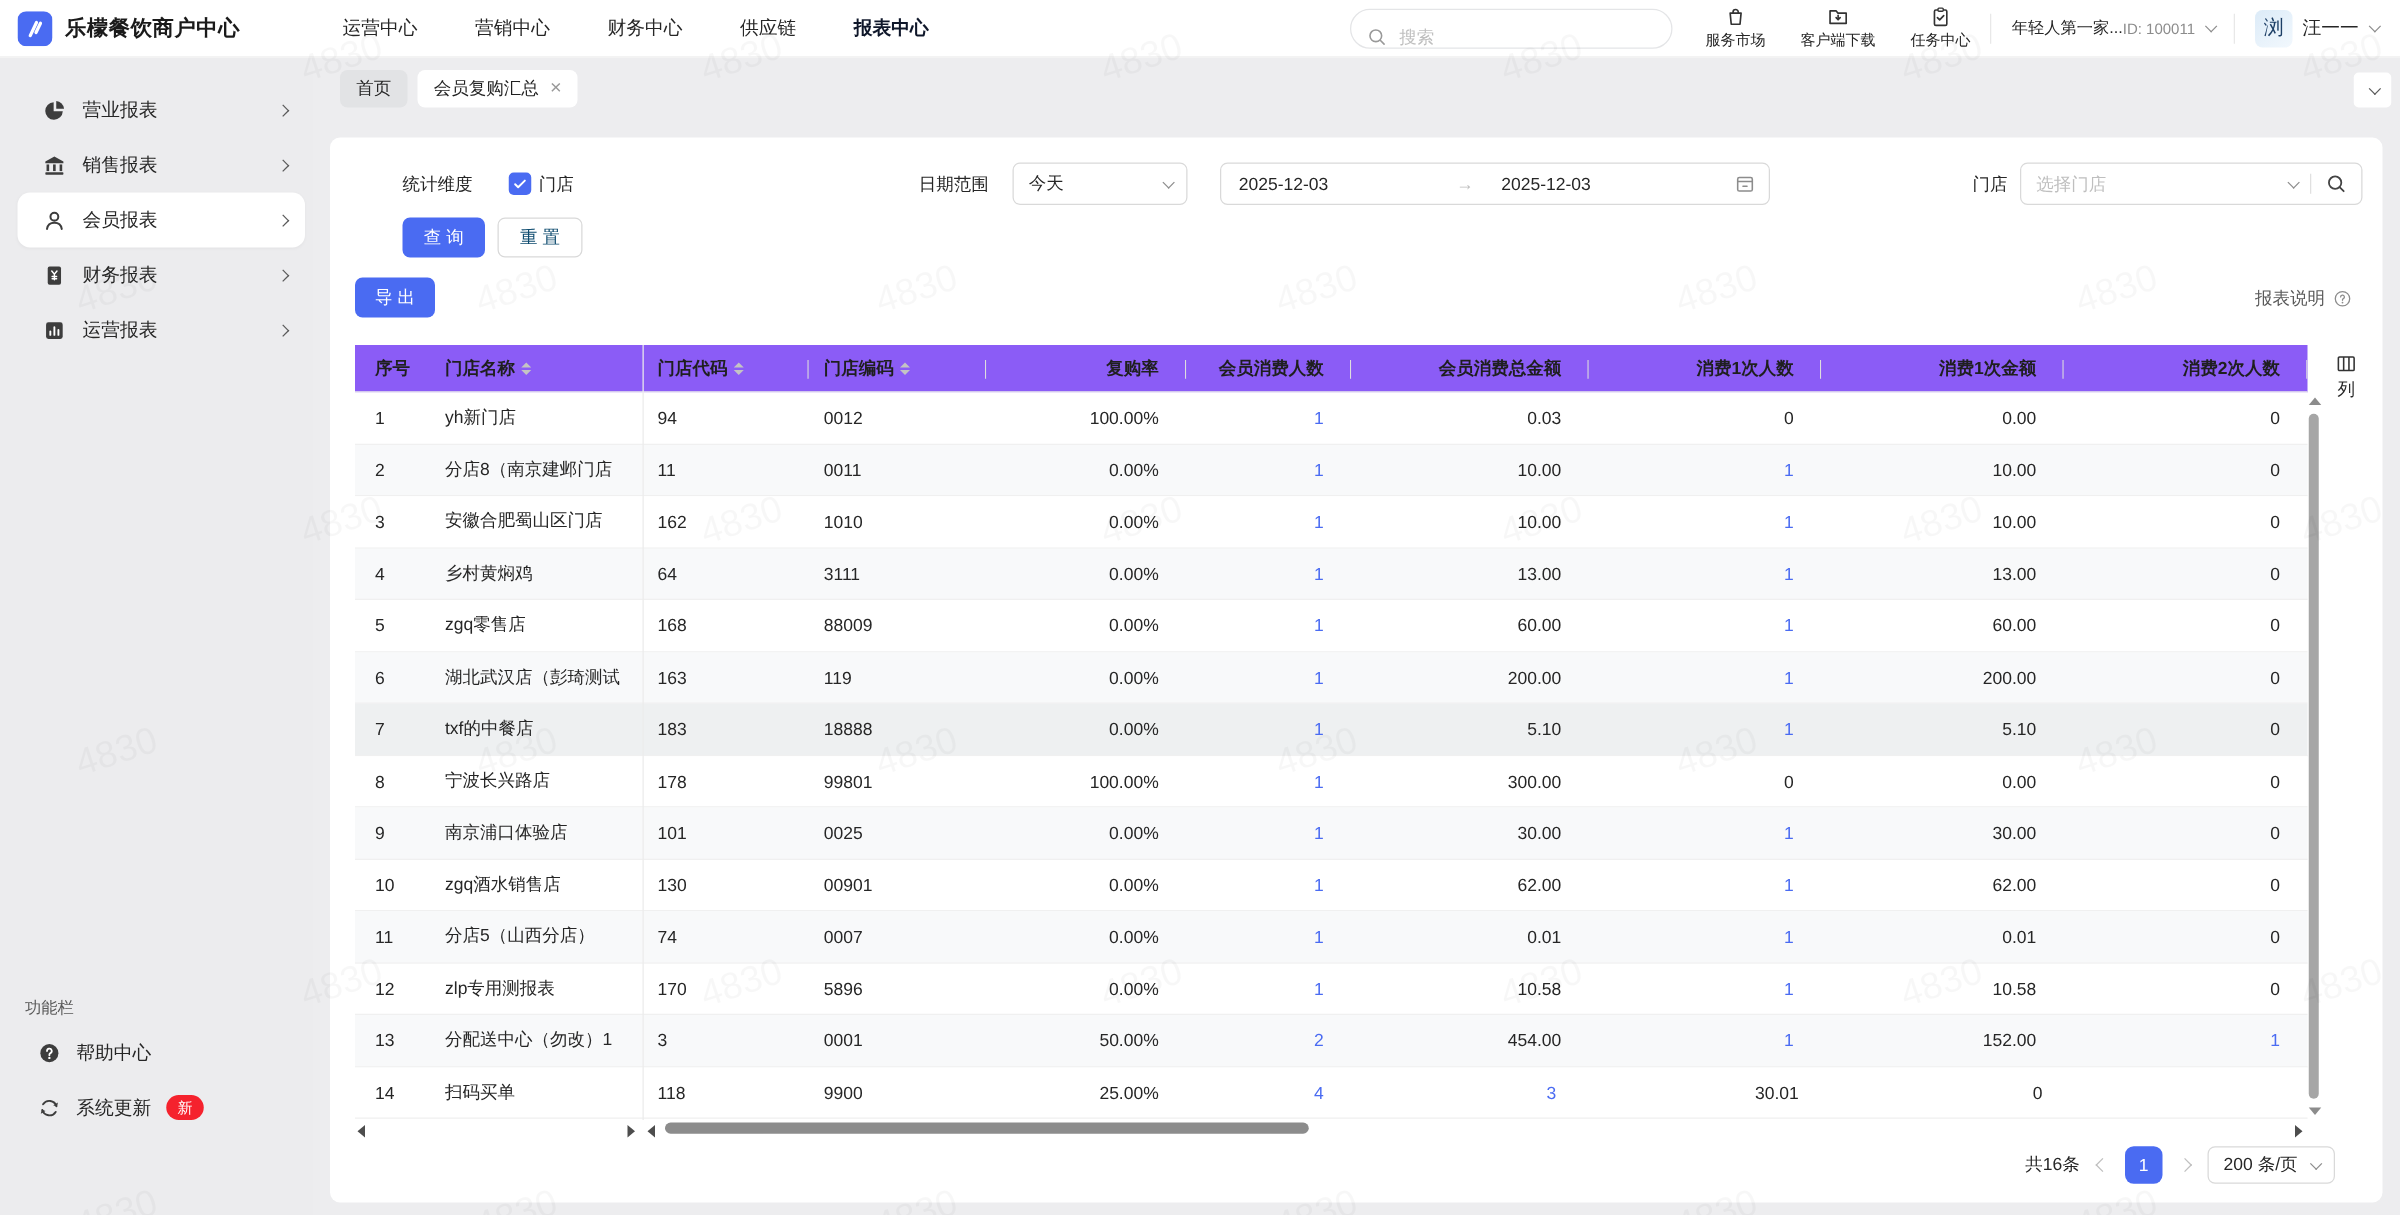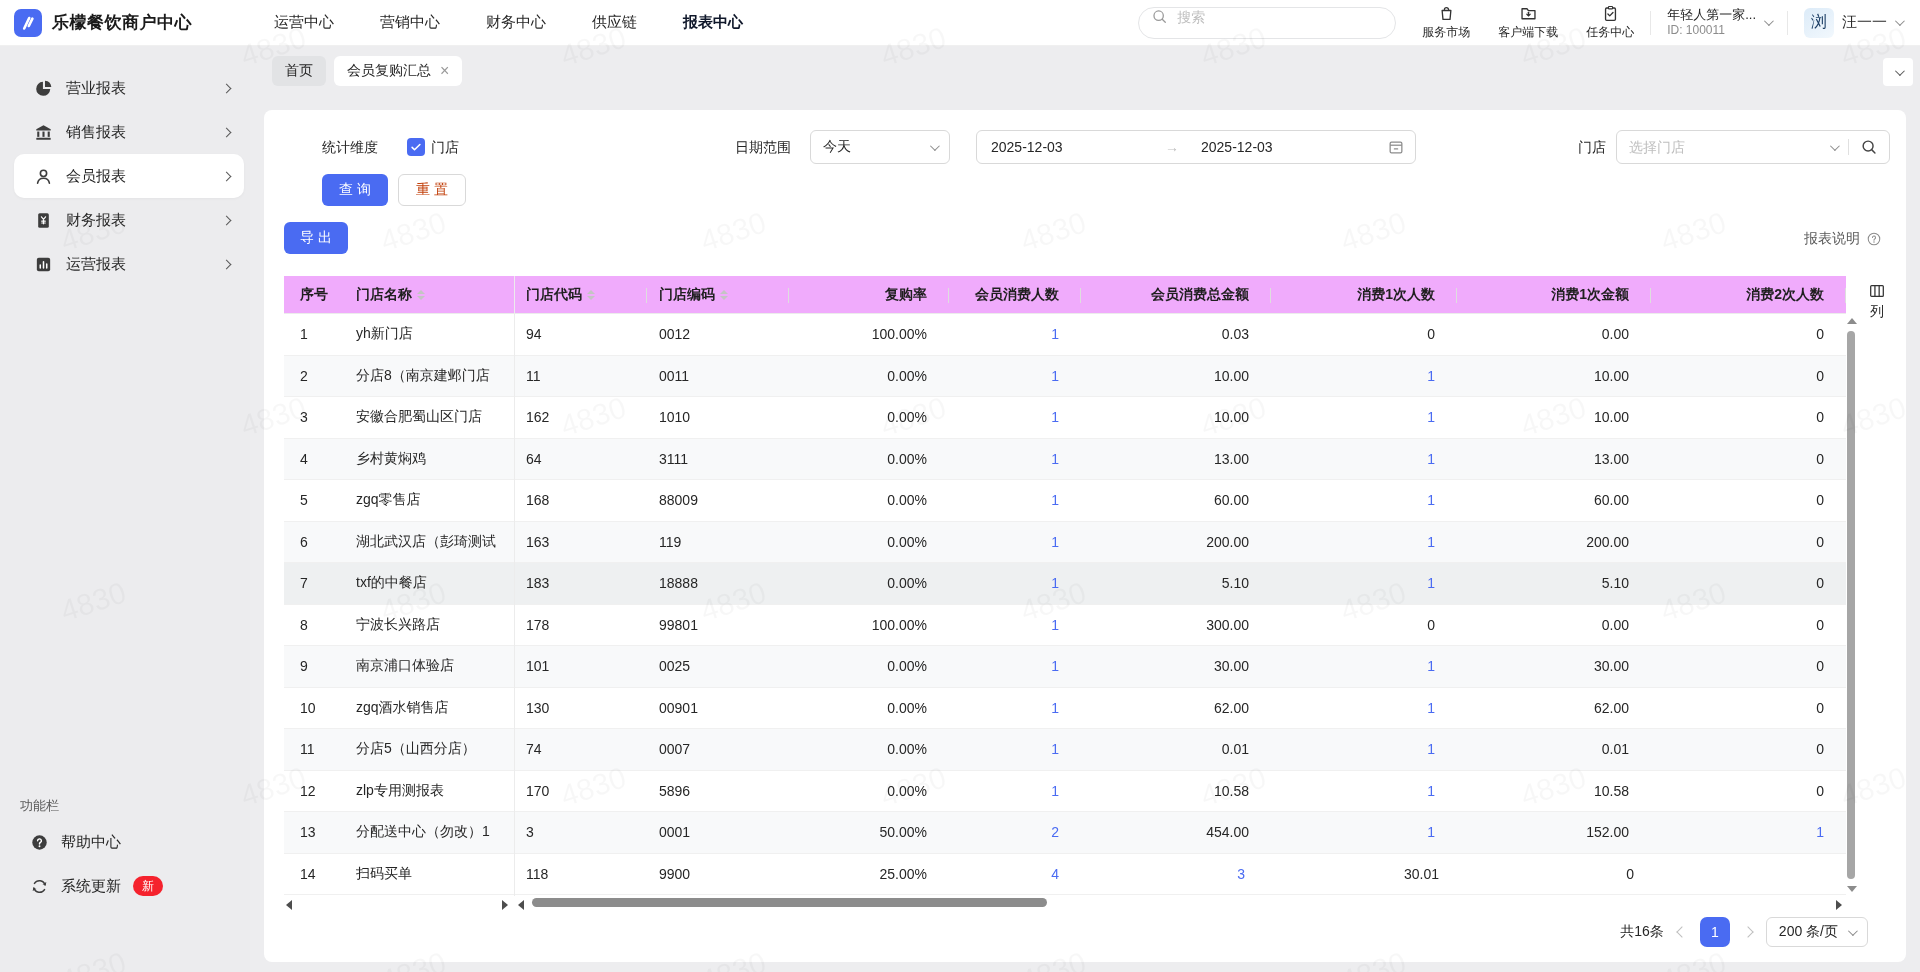--- a/index.html
+++ b/index.html
@@ -7,30 +7,30 @@
   .canvas{position:relative;width:1920px;height:972px;background:#ededef;overflow:hidden;
     font-family:"Liberation Sans","DejaVu Sans",sans-serif;color:#262626;-webkit-font-smoothing:antialiased;}
 
   
   .topbar{position:absolute;top:0;left:0;right:0;height:46px;background:#fff;display:flex;align-items:center;z-index:30;border-bottom:1px solid #f0f0f0;}
   .logo{margin-left:14px;width:28px;height:28px;flex:0 0 auto;display:flex;}
   .brand{margin-left:10px;font-size:17px;font-weight:700;color:#1a1a1a;letter-spacing:.5px;white-space:nowrap;}
   .nav{display:flex;margin-left:82px;gap:46px;}
   .nav-item{font-size:15px;color:#262626;cursor:pointer;white-space:nowrap;}
   .nav-item.active{color:#0f172a;font-weight:600;}
-  .searchbox{margin-left:auto;width:258px;height:32px;border:1px solid #e4e5e7;border-radius:16px;display:flex;align-items:flex-start;padding:0 12px;gap:7px;background:#fff;}
+  .searchbox{margin-left:auto;width:258px;height:32px;border:1px solid #e4e5e7;border-radius:16px;display:flex;align-items:flex-end;padding:0 12px;gap:7px;background:#fff;}
   .searchbox input{border:none;outline:none;width:100%;font-size:14px;color:#262626;background:transparent;font-family:inherit;}
   .searchbox input::placeholder{color:#bfbfbf;}
   .quicks{display:flex;margin-left:26px;gap:28px;}
   .quick{display:flex;flex-direction:column;align-items:center;gap:1px;cursor:pointer;}
   .quick .qicon{height:19px;display:flex;align-items:center;color:#333;}
   .quick .qlabel{font-size:12px;color:#262626;white-space:nowrap;}
   .vdiv{width:1px;height:24px;background:#e8e8e8;margin:0 16px;}
   .merchant{display:flex;align-items:center;gap:8px;cursor:pointer;}
-  .merchant-txt{display:flex;flex-direction:column;align-items:flex-start;line-height:1.25;}
+  .merchant-txt{display:flex;flex-direction:row;align-items:flex-end;line-height:1.25;}
   .merchant-name{font-size:13px;color:#262626;}
   .merchant-id{font-size:12px;color:#8c8c8c;}
   .userblk{display:flex;align-items:center;gap:8px;margin-right:18px;cursor:pointer;}
   .avatar{width:30px;height:30px;border-radius:6px;background:linear-gradient(145deg,#dcebf8,#f2f8fd);display:flex;align-items:center;justify-content:center;
     font-size:16px;color:#1d3f66;font-family:"DejaVu Serif",serif;}
   .username{font-size:15px;color:#262626;}
   .caret{display:inline-block;width:7px;height:7px;border-right:1.5px solid #8c8c8c;border-bottom:1.5px solid #8c8c8c;transform:rotate(45deg) translateY(-2px);}
 
   
   .sidebar{position:absolute;top:46px;left:0;width:250px;bottom:0;background:#ececee;z-index:10;}
@@ -71,28 +71,28 @@
   .dateinput .cal{margin-left:auto;margin-right:10px;color:#8c8c8c;display:flex;}
   .storesel{position:absolute;left:1352px;top:20px;width:274px;height:34px;border:1px solid #d9d9d9;border-radius:6px;display:flex;align-items:center;}
   .storesel input{border:none;outline:none;flex:1;min-width:0;padding-left:12px;font-size:14px;font-family:inherit;background:transparent;}
   .storesel input::placeholder{color:#bfbfbf;}
   .storesel .caret{border-color:#8c8c8c;flex:0 0 auto;}
   .storesel .sdiv{width:1px;height:16px;background:#e0e0e0;margin:0 11px;flex:0 0 auto;}
   .storesel .mag{margin-right:11px;color:#444;display:flex;flex:0 0 auto;cursor:pointer;}
 
   .btn{position:absolute;height:32px;border-radius:6px;font-size:14px;display:flex;align-items:center;justify-content:center;cursor:pointer;white-space:nowrap;}
   .btn.primary{background:#4a6bf2;color:#fff;}
-  .btn.ghost{background:#fff;border:1px solid #d9d9d9;color:#c2410c;}
+  .btn.ghost{background:#fff;border:1px solid #d9d9d9;color:#0c4a6e;}
   .report-help{position:absolute;right:24px;top:117px;height:24px;display:flex;align-items:center;gap:6px;cursor:pointer;}
   .report-help .rh-text{font-size:14px;color:#595959;}
   .report-help .rh-icon{color:#8c8c8c;display:flex;}
 
   
   .tablewrap{position:absolute;left:20px;top:166px;width:1562px;}
-  .thead{display:flex;height:38px;background:#f0abfc;border-bottom:1px solid #ececec;}
+  .thead{display:flex;height:38px;background:#8b5cf6;border-bottom:1px solid #ececec;}
   .th{display:flex;align-items:center;font-size:14px;font-weight:700;color:#1f1f1f;position:relative;white-space:nowrap;overflow:hidden;}
   .tr{display:flex;height:41.5px;border-bottom:1px solid #f0f0f0;background:#fff;}
   .tr.stripe{background:#f8f9fa;}
   .tr.hl{background:#eef0f1;}
   .td{display:flex;align-items:center;font-size:14px;color:#262626;white-space:nowrap;overflow:hidden;}
   .ta-r{justify-content:flex-end;padding-right:22px;}
   .ta-l{padding-left:12px;}
   .c0{width:60px;padding-left:16px;}
   .c1{width:170px;}
   .c2{width:133px;}

